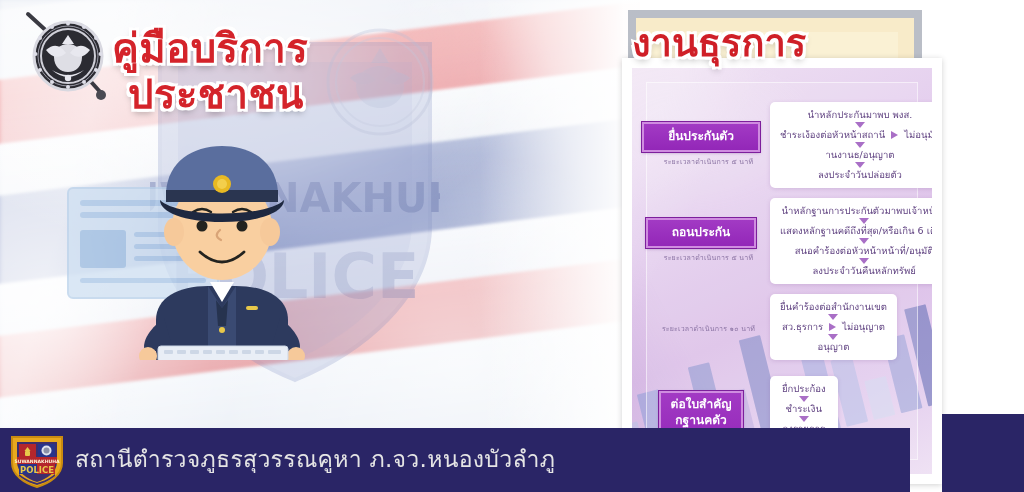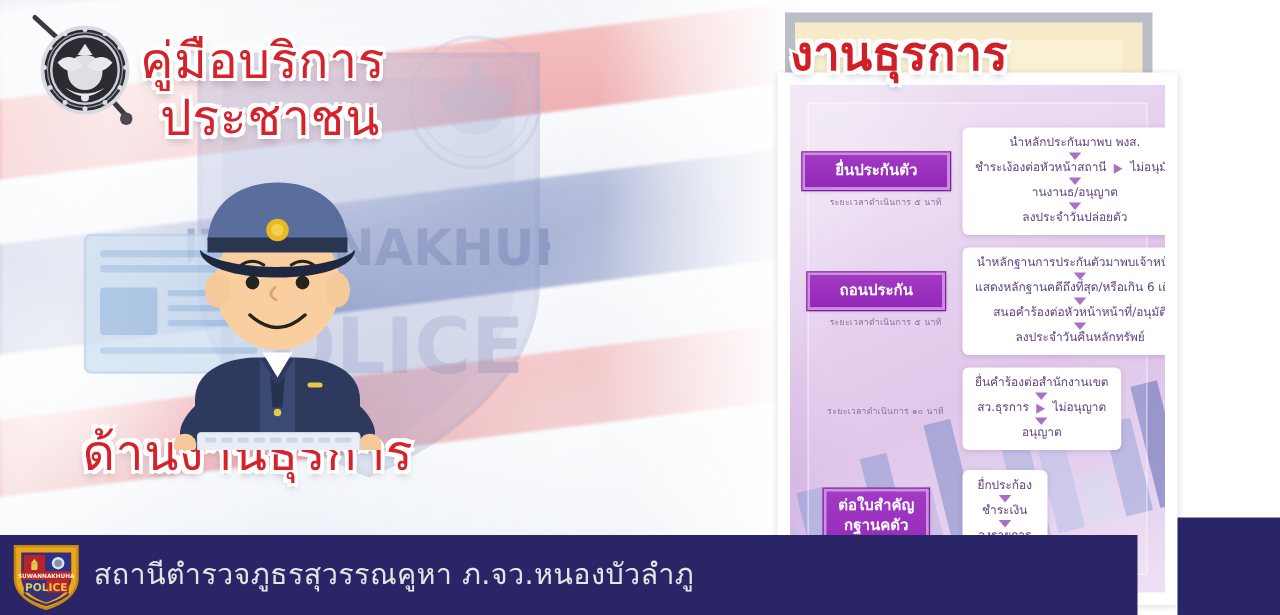--- a/index.html
+++ b/index.html
@@ -73,21 +73,21 @@
 
   
   .emblem {
     position:absolute; left:22px; top:8px; width:92px; height:96px;
   }
 
   
   .headline {
     position:absolute;
     font-family: "DejaVu Sans", "Liberation Sans", sans-serif;
-    font-weight:400;
+    font-weight:700;
     color:#d4232a;
     letter-spacing:.5px;
     text-shadow:
       2px 0 0 #fff, -2px 0 0 #fff, 0 2px 0 #fff, 0 -2px 0 #fff,
       2px 2px 0 #fff, -2px 2px 0 #fff, 2px -2px 0 #fff, -2px -2px 0 #fff,
       3px 3px 0 #fff, -3px -3px 0 #fff, 3px -3px 0 #fff, -3px 3px 0 #fff,
       0 4px 7px rgba(0,0,0,.35);
     white-space:nowrap;
     text-align:right;
   }
@@ -351,21 +351,20 @@
       <path d="M106 62 C108 32 132 16 162 16 C192 16 216 32 218 62 Z" fill="#5a6e9e"></path>
       <path d="M106 60 H218 V72 H106 Z" fill="#2a3550"></path>
       <path d="M100 70 C118 88 206 88 224 70 C224 82 200 92 162 92 C124 92 100 82 100 70 Z" fill="#1e2840"></path>
       <circle cx="162" cy="54" r="9" fill="#e8b923"></circle>
       <circle cx="162" cy="54" r="5" fill="#f3cf4c"></circle>
     </svg>
   </div>
 
   <div class="headline" id="hl1">คู่มือบริการ</div>
   <div class="headline" id="hl2">ประชาชน</div>
-  <div class="headline" id="hl3">ด้านงานธุรการ</div>
 
   <div class="poster-shield">
     <svg viewBox="0 0 350 300">
       <path d="M32 10 H318 V150 C318 216 250 262 175 292 C100 262 32 216 32 150 Z" fill="#f6e3b0" stroke="#9aa0ad" stroke-width="8" opacity=".9"></path>
       <path d="M52 28 H298 V148 C298 204 240 244 175 270 C110 244 52 204 52 148 Z" fill="#f9edc9" opacity=".85"></path>
     </svg>
   </div>
 
   <div class="poster-title">งานธุรการ</div>
 

